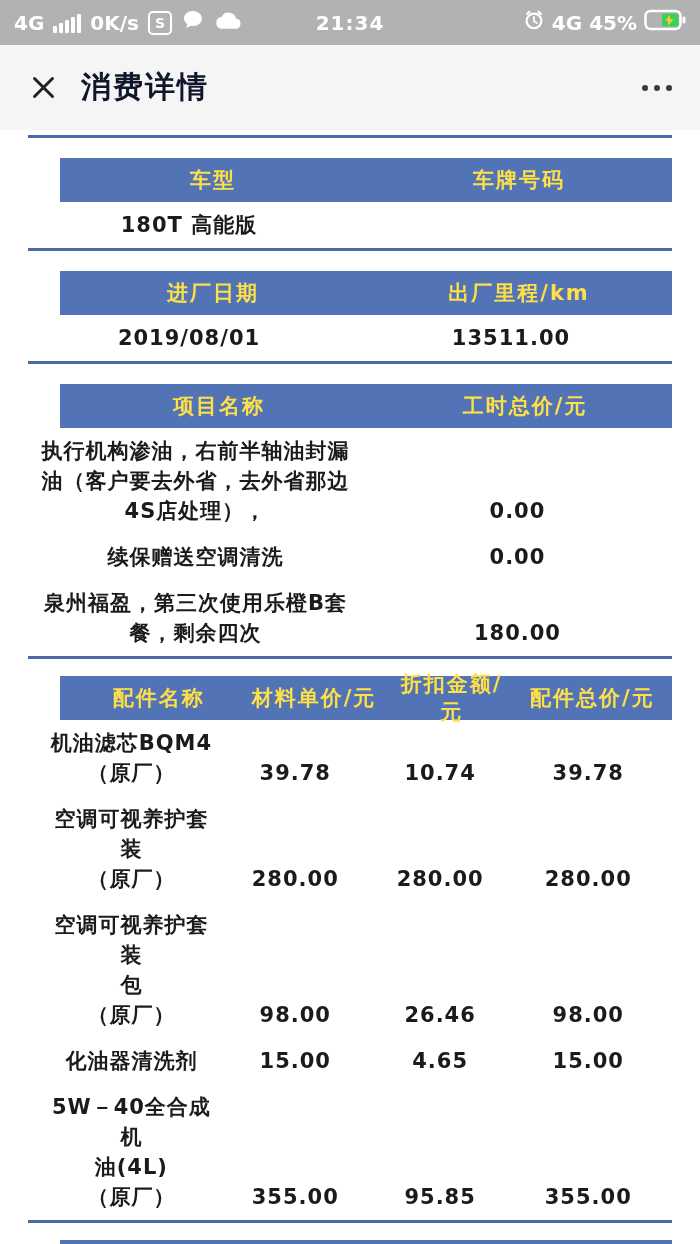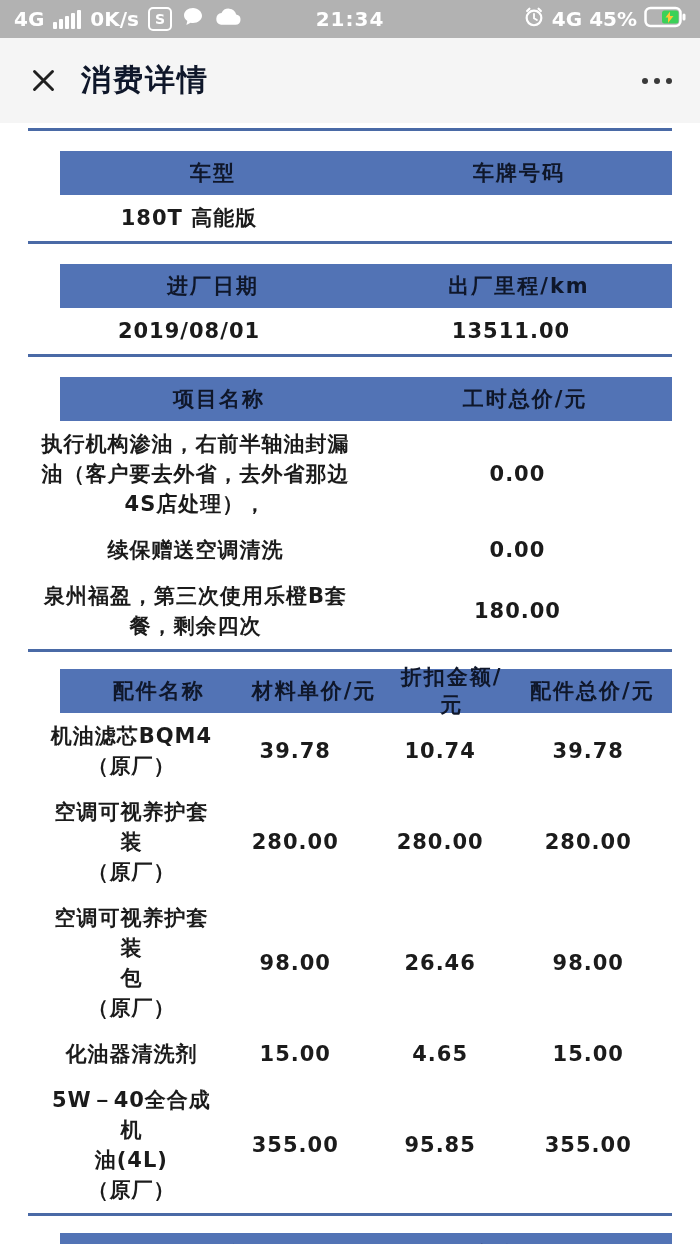--- a/index.html
+++ b/index.html
@@ -1,43 +1,43 @@
 <!DOCTYPE html>
 <html style="--status_bar_bg: #b2b2b2; --nav_bg: #f5f5f5; --table_header_bg: #5273b5; --divider: #4a6aa6; --battery_fill: #3bd158; --bolt: #ffc832;"><head>
 <meta charset="utf-8">
 <style>
   * { margin:0; padding:0; box-sizing:border-box; }
   html,body { width:700px; }
   body { font-family:"DejaVu Sans","Liberation Sans",sans-serif; background:#fff; }
   .screen { width:700px; height:1244px; overflow:hidden; background:#fff; display:flex; flex-direction:column; }
 
   
-  .status-bar { height:38px; background:var(--status_bar_bg,#b2b2b2); color:#fff; display:flex; align-items:center; padding:0 14px; font-size:20px; font-weight:bold; flex:none; }
+  .status-bar { height:45px; background:var(--status_bar_bg,#b2b2b2); color:#fff; display:flex; align-items:center; padding:0 14px; font-size:20px; font-weight:bold; flex:none; }
   .sb-left, .sb-right { display:flex; align-items:center; gap:9px; flex:1; }
   .sb-right { justify-content:flex-end; gap:7px; }
   .sb-center { flex:none; letter-spacing:1px; }
   .sig { display:inline-flex; align-items:flex-end; gap:2px; height:20px; }
   .sig i { display:block; width:4px; background:#fff; border-radius:1px; }
   .s-badge { display:inline-flex; align-items:center; justify-content:center; width:24px; height:24px; border:2.5px solid #fff; border-radius:5px; font-size:14px; font-weight:bold; }
 
   
   .nav-bar { height:85px; background:var(--nav_bg,#f5f5f5); display:flex; align-items:center; padding:0 26px; flex:none; }
   .nav-title { font-size:30px; font-weight:bold; color:#0f172a; margin-left:20px; letter-spacing:2px; }
   .more-dots { margin-left:auto; display:flex; gap:6px; padding:10px 2px; }
   .more-dots i { width:6px; height:6px; border-radius:50%; background:#3a3a3a; display:block; }
 
   
   .content { flex:1; background:#fff; overflow:hidden; }
   .partial-divider { height:3px; background:var(--divider,#4a6aa6); margin:5px 28px 0; }
 
   .tbl { margin:20px 28px 0; border-bottom:3px solid var(--divider,#4a6aa6); }
   .tbl.tight { margin-top:17px; }
-  .tbl-head { display:flex; align-items:center; background:var(--table_header_bg,#5273b5); height:44px; color:#0f172a;margin-left:32px; }
+  .tbl-head { display:flex; align-items:center; background:var(--table_header_bg,#5273b5); height:44px; color:#fde047;margin-left:32px; }
   .th { text-align:center; font-size:21px; font-weight:bold; letter-spacing:2px; }
-  .tr { display:flex; align-items:center; padding:8px 0; }
+  .tr { display:flex; align-items:flex-end; padding:8px 0; }
   .td { text-align:center; font-size:21px; font-weight:600; color:#1b1b1b; line-height:30px; white-space:pre-line; letter-spacing:1px; }
 
   .w50 { width:50%; }
   .lab-name { width:52%; } .lab-val { width:48%; }
   .pc0 { width:29%;padding-left:20px; } .pc1 { width:25%; } .pc2 { width:20%; } .pc3 { width:26%; }
 </style>
 </head>
 <body>
 
 <div class="screen">

